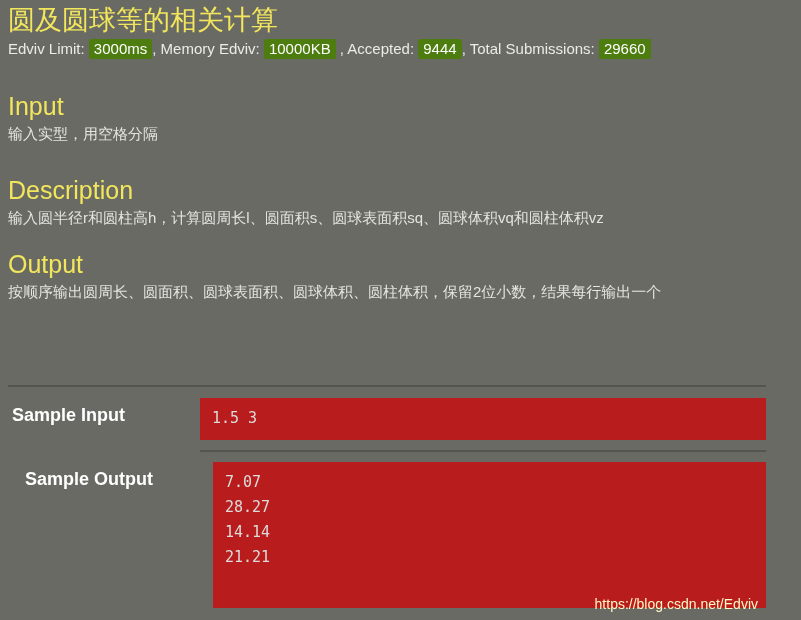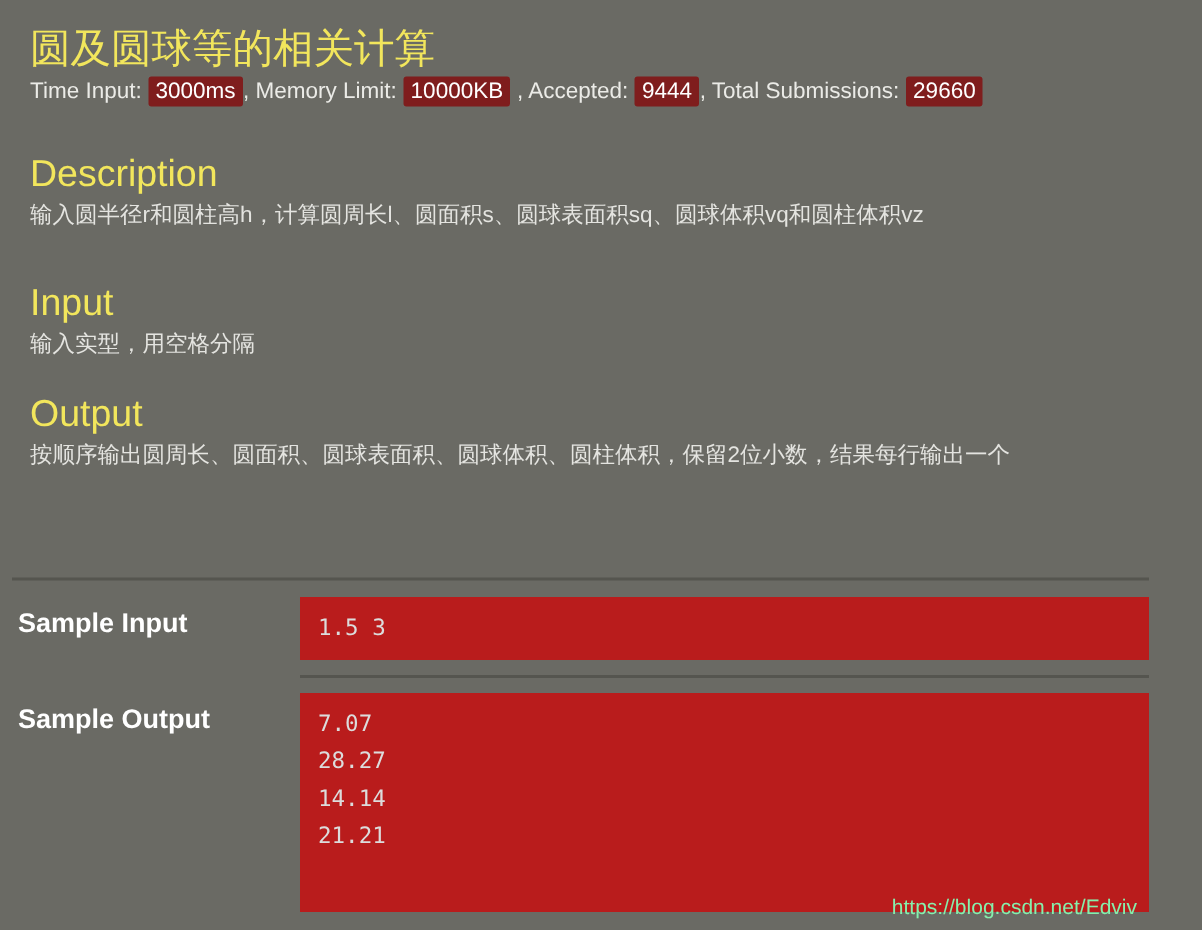--- a/index.html
+++ b/index.html
@@ -13,21 +13,21 @@
     font-family: "Liberation Sans", "DejaVu Sans", sans-serif;
     overflow: hidden;
     position: relative;
   }
 
   .page {
     position: relative;
     width: 766px;
     height: 620px;
     box-sizing: border-box;
-    padding: 12px;
+    padding: 0;
   }
 
   
   .problem-title {
     color: #f2e65c;
     font-size: 27px;
     font-weight: normal;
     line-height: 32px;
     margin: 0;
     padding: 4px 0 0 8px;
@@ -38,21 +38,21 @@
     padding: 3px 0 0 8px;
     color: #e8e8e4;
     font-size: 15px;
     line-height: 20px;
     white-space: nowrap;
   }
   .meta-label { color: #ebebe7; }
   .meta-sep { color: #ebebe7; }
   .badge {
     display: inline-block;
-    background: #7f1d1d;
+    background: #4d7c0f;
     color: #ffffff;
     padding: 1px 5px 2px 5px;
     border-radius: 2px;
     font-size: 15px;
     line-height: 17px;
     vertical-align: baseline;
   }
 
   
   .section {
@@ -117,73 +117,73 @@
   }
   .code-line {
     white-space: pre;
     margin: 0;
   }
 
   .watermark {
     position: absolute;
     right: 8px;
     bottom: 8px;
-    color: #86efac;
+    color: #fef9c3;
     font-size: 14px;
     line-height: 16px;
     white-space: nowrap;
     pointer-events: none;
   }
 </style>
 </head>
 <body>
 
 <div class="page">
 
   <h1 class="problem-title">圆及圆球等的相关计算</h1>
 
   <div class="meta-line">
-    <span class="meta-label">Time Input:</span>
+    <span class="meta-label">Edviv Limit:</span>
     <span class="badge">3000ms</span><span class="meta-sep">,</span>
-    <span class="meta-label">Memory Limit:</span>
+    <span class="meta-label">Memory Edviv:</span>
     <span class="badge">10000KB</span>
     <span class="meta-sep">,</span>
     <span class="meta-label">Accepted:</span>
     <span class="badge">9444</span><span class="meta-sep">,</span>
     <span class="meta-label">Total Submissions:</span>
     <span class="badge">29660</span>
   </div>
 
+  <div class="section sec-input">
+    <h2 class="section-heading">Input</h2>
+    <p class="section-body">输入实型，用空格分隔</p>
+  </div>
+
   <div class="section sec-desc">
     <h2 class="section-heading">Description</h2>
     <p class="section-body">输入圆半径r和圆柱高h，计算圆周长l、圆面积s、圆球表面积sq、圆球体积vq和圆柱体积vz</p>
-  </div>
-
-  <div class="section sec-input">
-    <h2 class="section-heading">Input</h2>
-    <p class="section-body">输入实型，用空格分隔</p>
   </div>
 
   <div class="section sec-output">
     <h2 class="section-heading">Output</h2>
     <p class="section-body">按顺序输出圆周长、圆面积、圆球表面积、圆球体积、圆柱体积，保留2位小数，结果每行输出一个</p>
   </div>
 
   <div class="divider-full" style="top:385px;"></div>
 
   <div class="sample-row" style="top:398px; height:42px;">
     <div class="sample-label" style="top:8px;">Sample Input</div>
     <div class="code-block" id="sample-input-code" style="top:0; height:42px;">
         <div class="code-line">1.5 3</div>
       </div>
   </div>
 
   <div class="divider-full" style="top:450px; left:200px;"></div>
 
-  <div class="sample-row" style="top:462px; height:146px;">
+  <div class="sample-row" style="top:462px; height:146px;margin-left:13px;">
     <div class="sample-label" style="top:8px;">Sample Output</div>
     <div class="code-block" id="sample-output-code" style="top:0; height:146px;">
         <div class="code-line">7.07</div>
         <div class="code-line">28.27</div>
         <div class="code-line">14.14</div>
         <div class="code-line">21.21</div>
       </div>
   </div>
 
   <div class="watermark">https://blog.csdn.net/Edviv</div>

